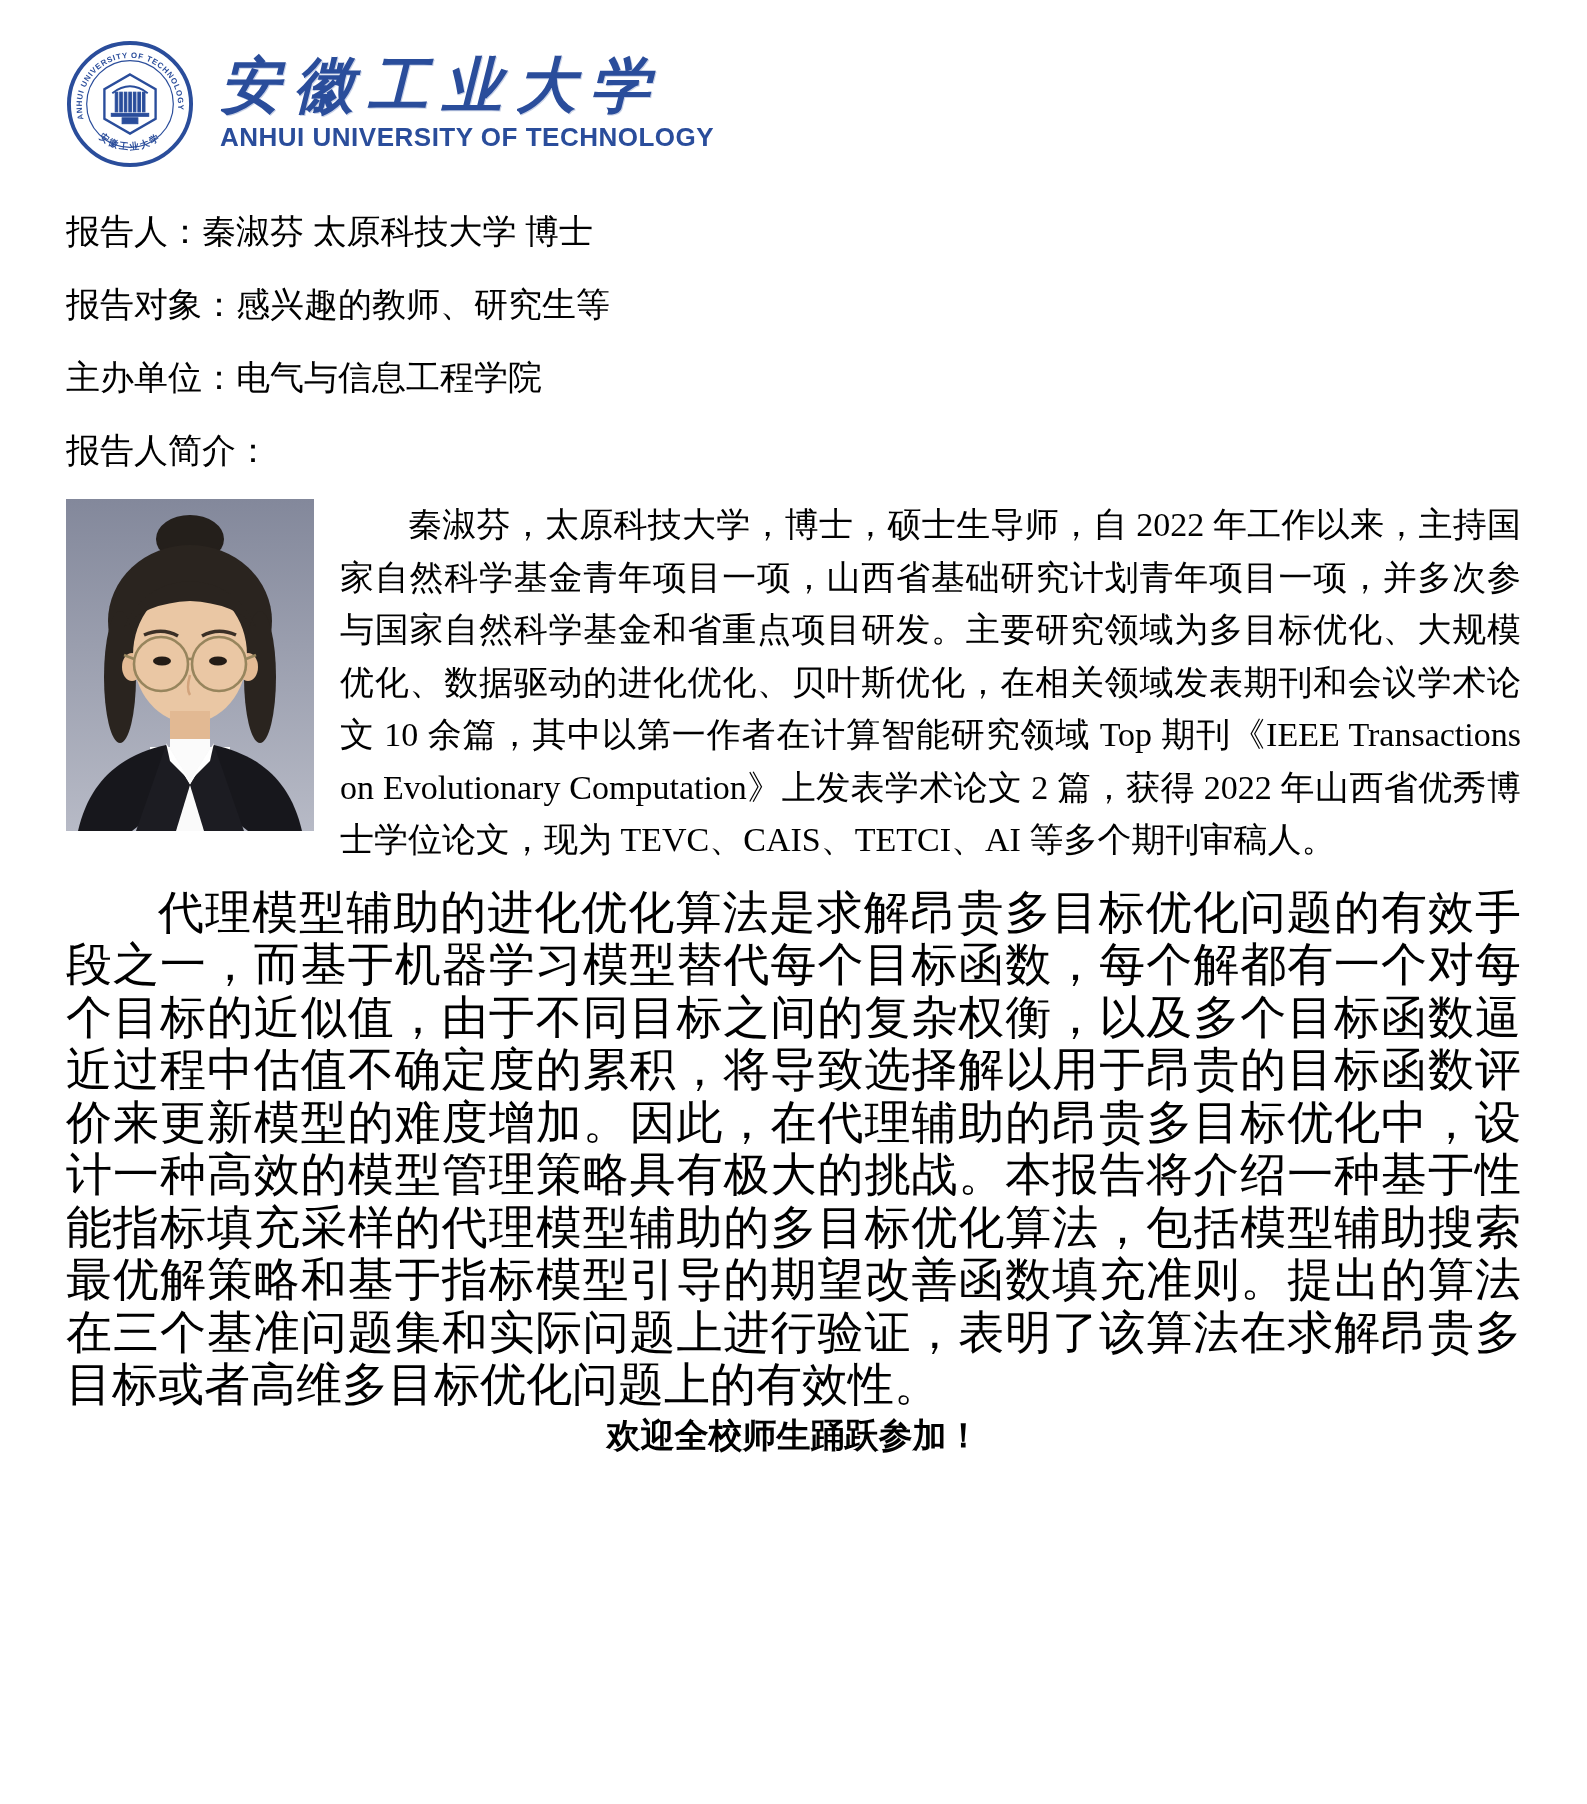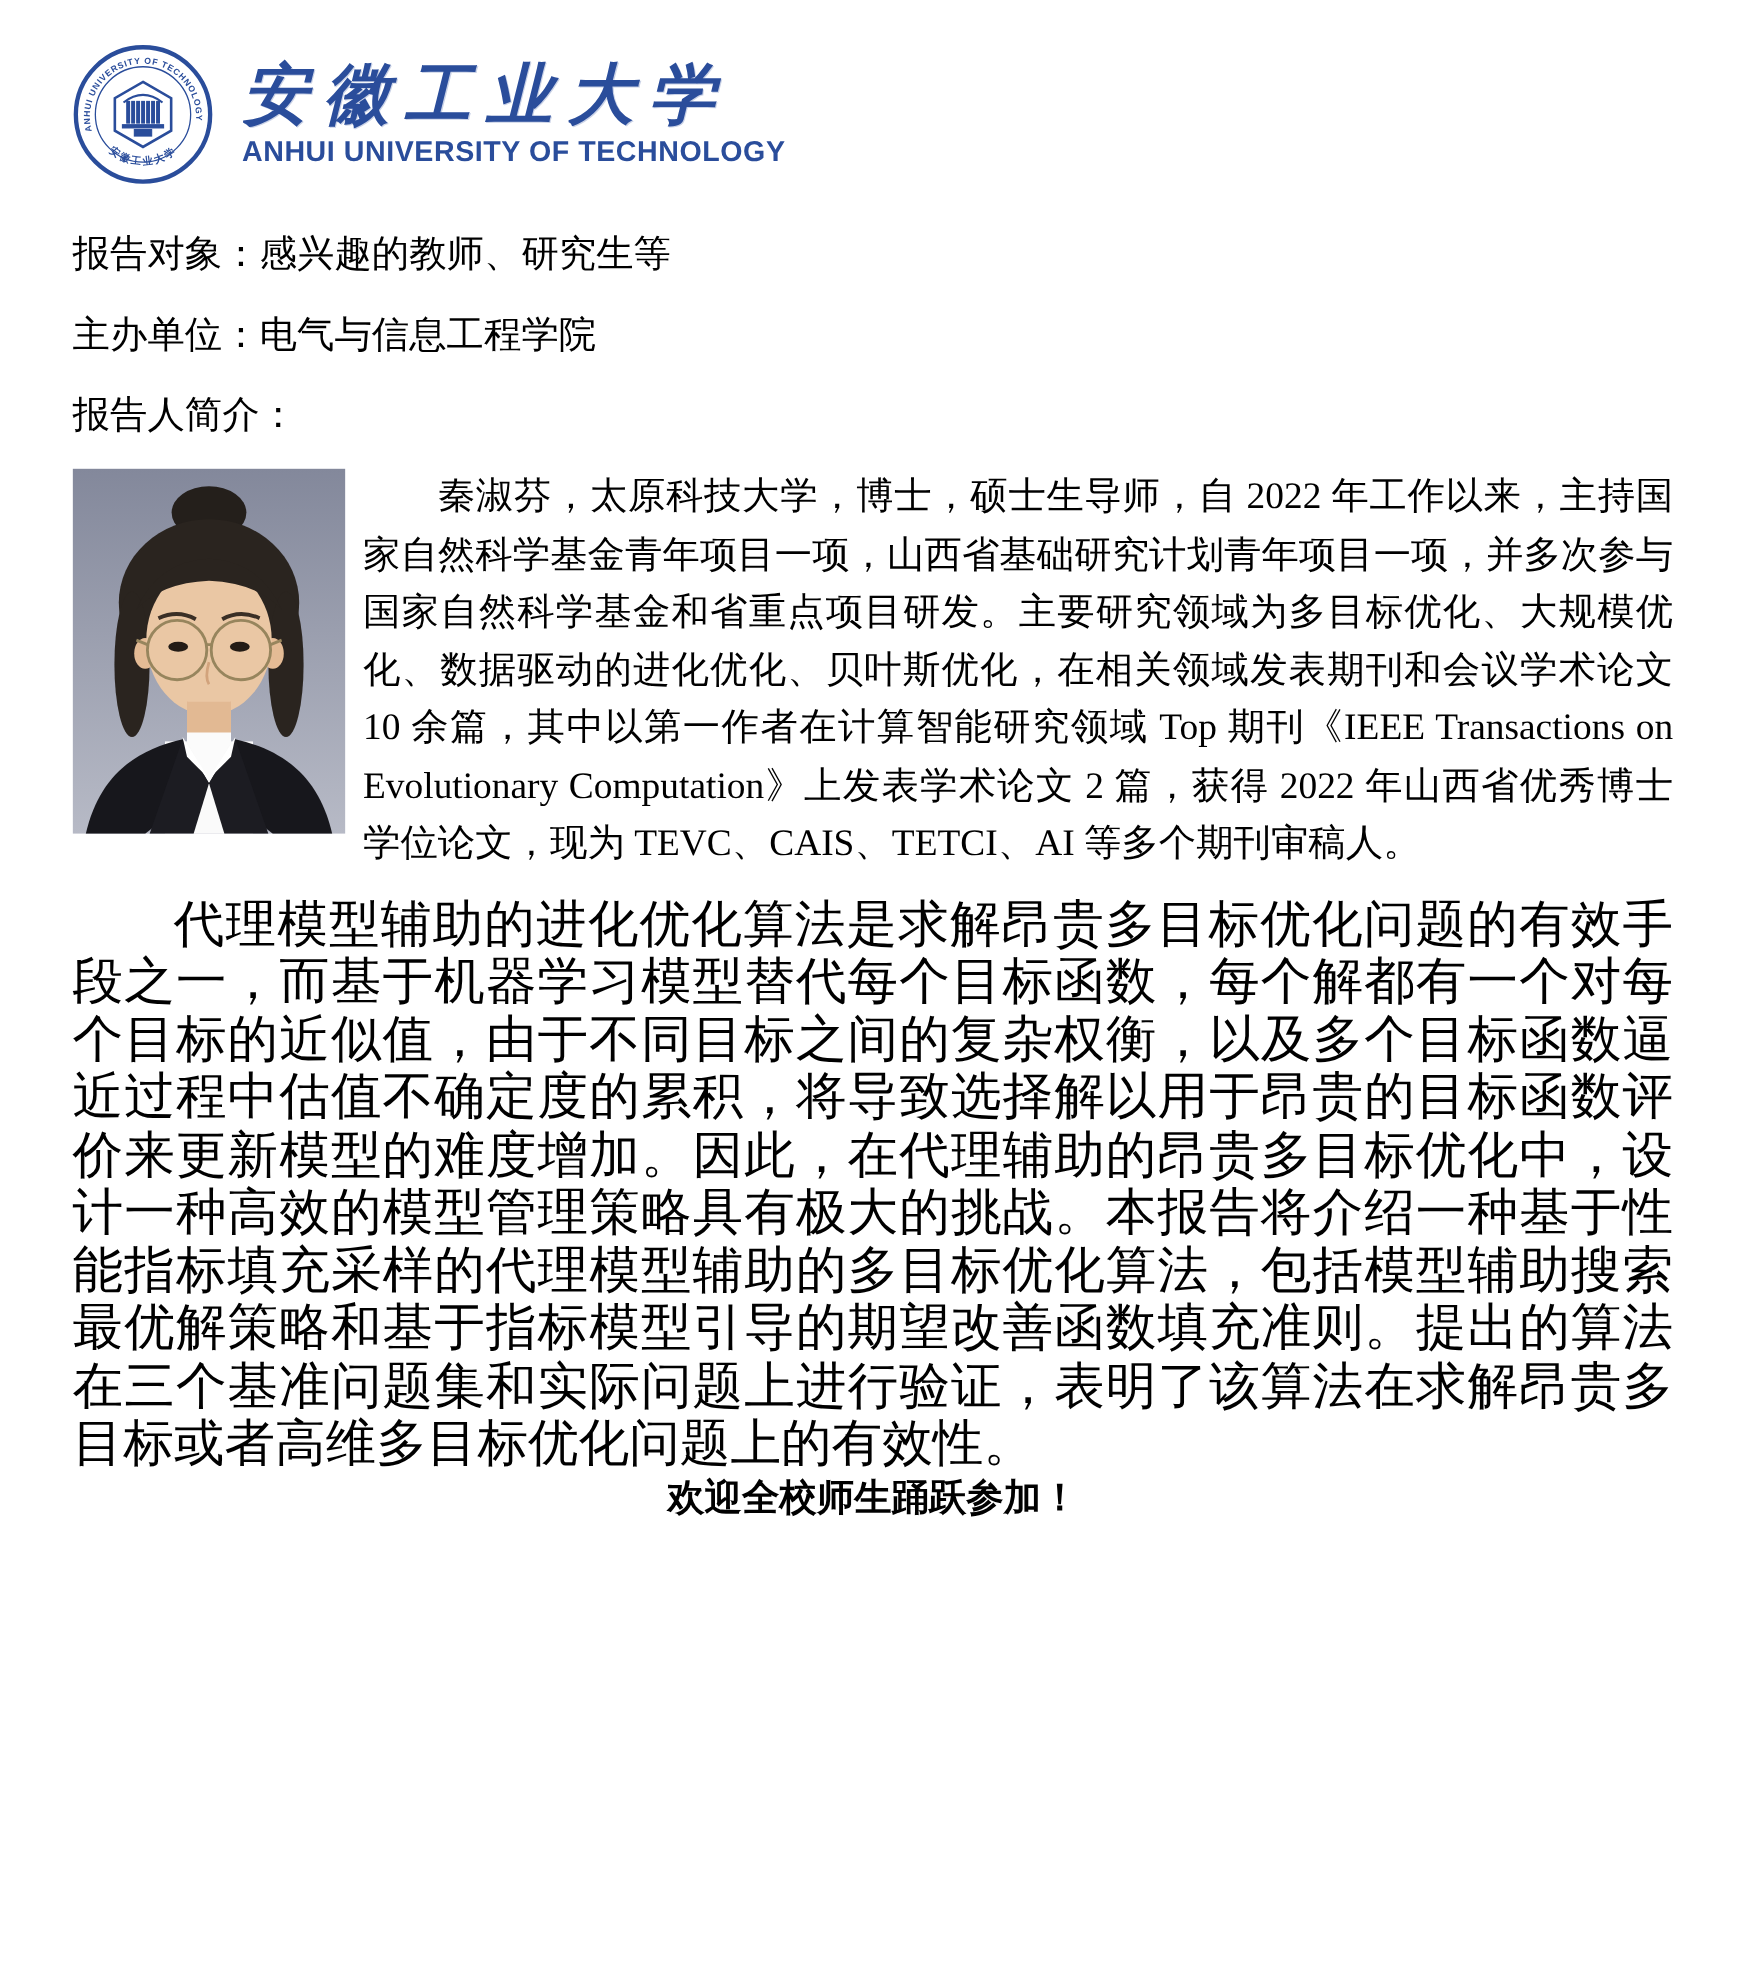--- a/index.html
+++ b/index.html
@@ -26,21 +26,21 @@
     font-family:"Liberation Sans","DejaVu Sans",sans-serif; margin-top:4px;
   }
 
   
   .info { margin-top:44px; }
   .info-row { font-size:34px; line-height:40px; margin-bottom:33px; white-space:nowrap; }
   .info-row .lbl { }
   .section-heading { font-size:34px; line-height:40px; margin-bottom:28px; }
 
   
-  .bio-wrap { display:flex; gap:16px; align-items:flex-start; }
+  .bio-wrap { display:flex; gap:26px; align-items:flex-start; }
   .photo { width:248px; height:332px; flex:0 0 auto; display:block; }
   .bio-text {
     flex:1; font-size:34px; line-height:52.5px; text-align:justify;
     text-indent:2em;
   }
 
   
   .content-heading { margin-top:28px; font-size:34px; line-height:40px; }
   .content-text {
     margin-top:20px; font-size:46px; line-height:52.5px;
@@ -87,20 +87,23 @@
           <rect x="57" y="79" width="16" height="6"></rect>
         </g>
       </svg>
       <div class="brand-text">
         <div class="brand-cn">安徽工业大学</div>
         <div class="brand-en">ANHUI UNIVERSITY OF TECHNOLOGY</div>
       </div>
     </div>
 
     <div class="info">
+      <div class="info-row">
+        <span class="lbl">报告人：</span><span>秦淑芬 太原科技大学 博士</span>
+      </div>
       <div class="info-row">
         <span class="lbl">报告对象：</span><span>感兴趣的教师、研究生等</span>
       </div>
       <div class="info-row">
         <span class="lbl">主办单位：</span><span>电气与信息工程学院</span>
       </div>
     </div>
 
     <div class="section-heading">报告人简介：</div>
 

